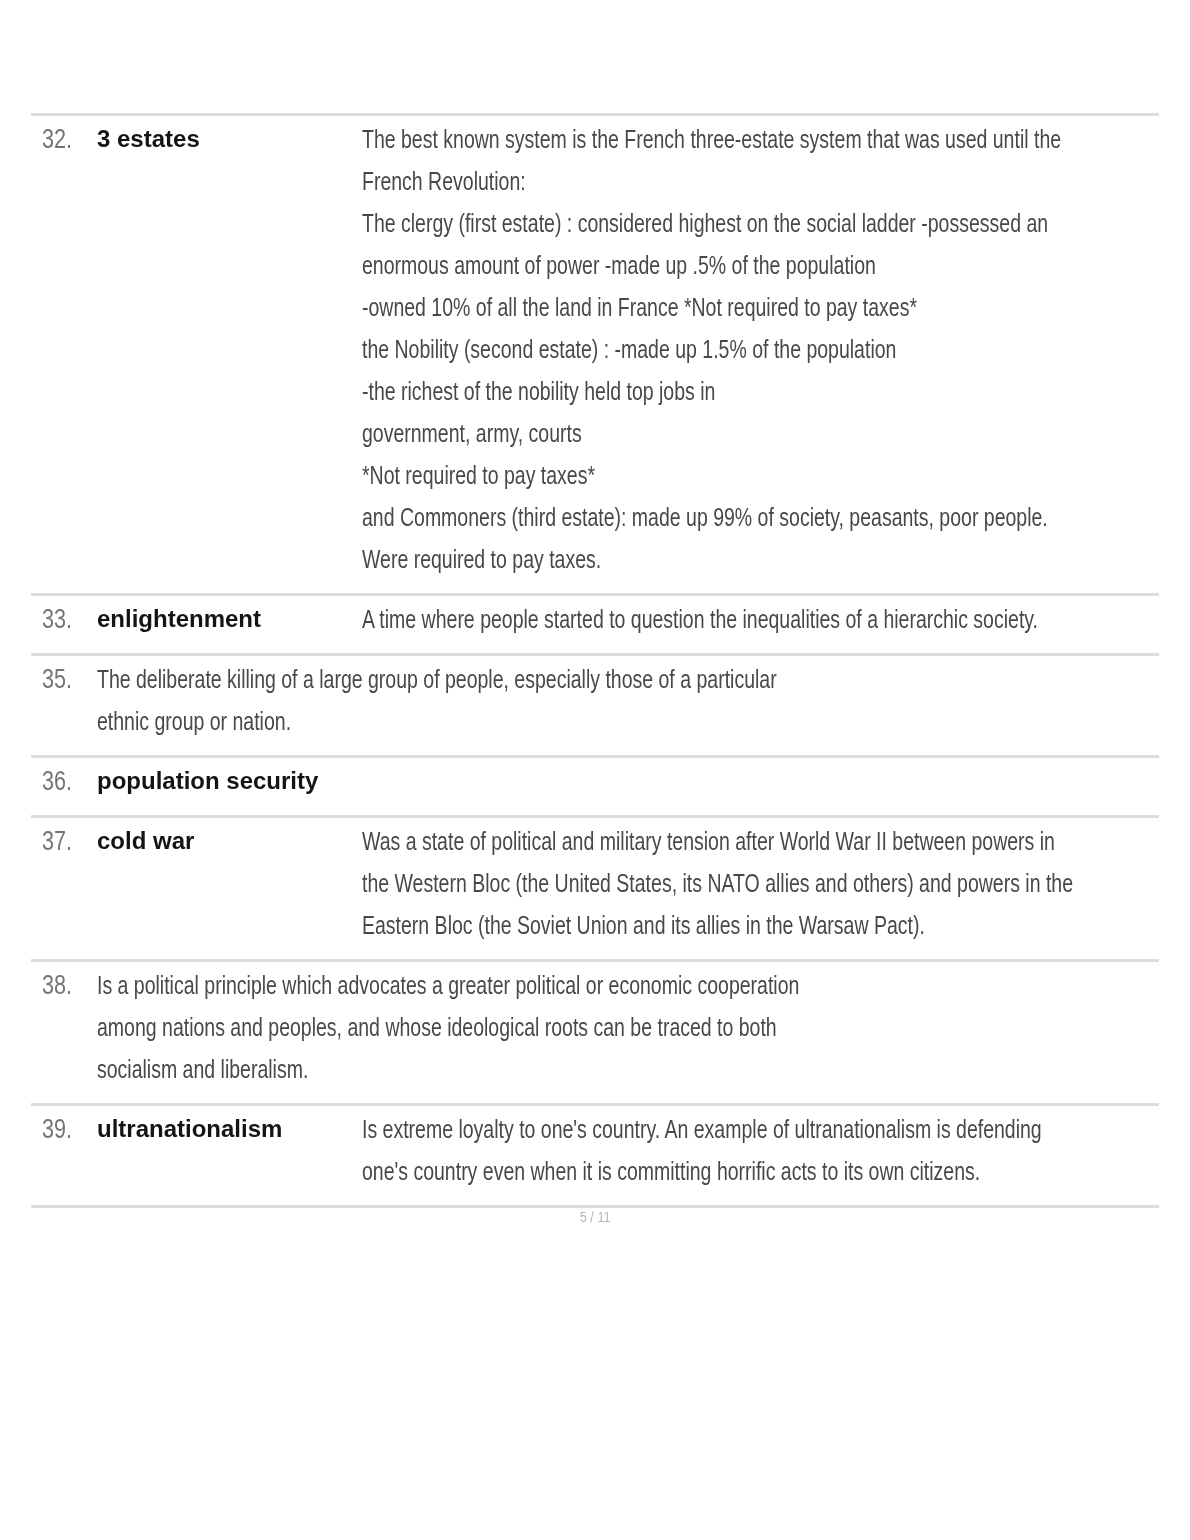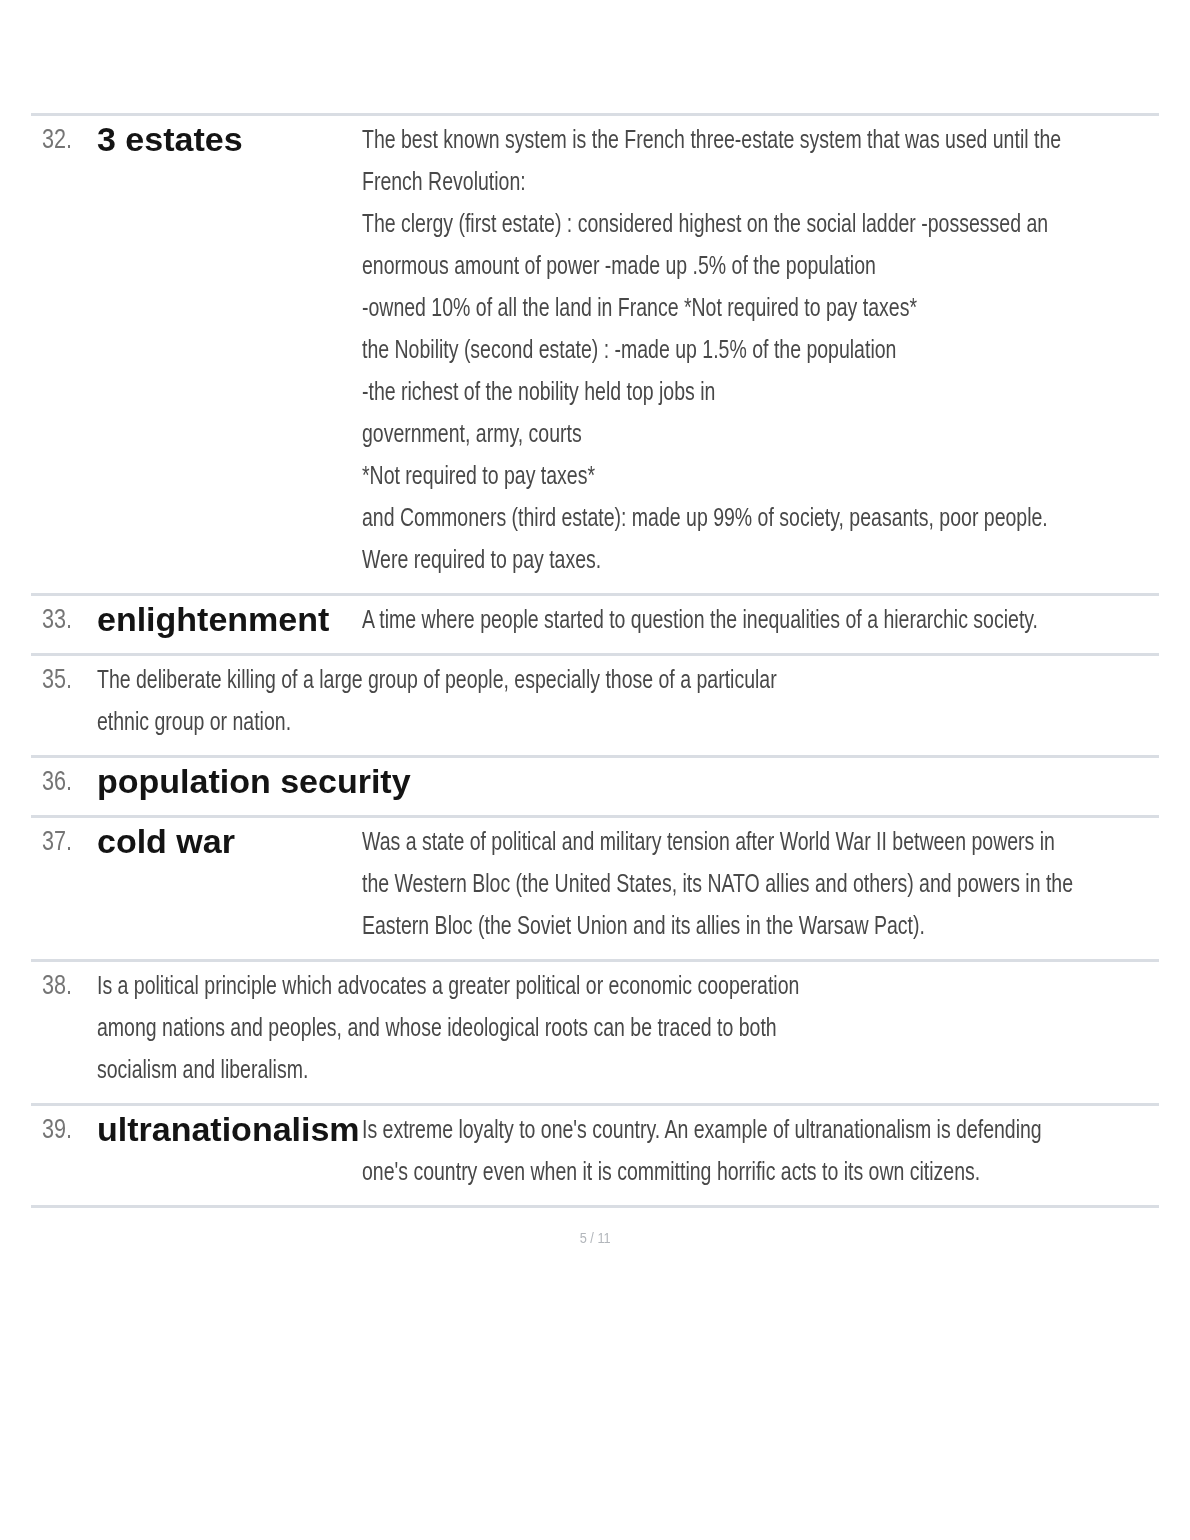--- a/index.html
+++ b/index.html
@@ -37,21 +37,21 @@
     color: #757575;
     white-space: nowrap;
     transform: scaleX(0.8);
     transform-origin: 0 50%;
   }
   .col-term {
     flex: 0 0 265px;
     width: 265px;
   }
   .term {
-    font-size: 34px;
+    font-size: 24px;
     line-height: 42px;
     font-weight: 700;
     color: #141414;
     white-space: nowrap;
     letter-spacing: 0px;
   }
   .col-def {
     flex: 1 1 auto;
     min-width: 0;
   }
@@ -62,21 +62,20 @@
     color: #484848;
     white-space: nowrap;
     transform: scaleX(0.75);
     transform-origin: 0 50%;
   }
   .end-divider {
     border-top: 3px solid #d9dde3;
     height: 0;
   }
   .footer {
-    margin-top: 21px;
     text-align: center;
   }
   .footer .page-num {
     display: inline-block;
     font-size: 15px;
     line-height: 18px;
     color: #b2b6bb;
     transform: scaleX(0.85);
   }
 </style>

